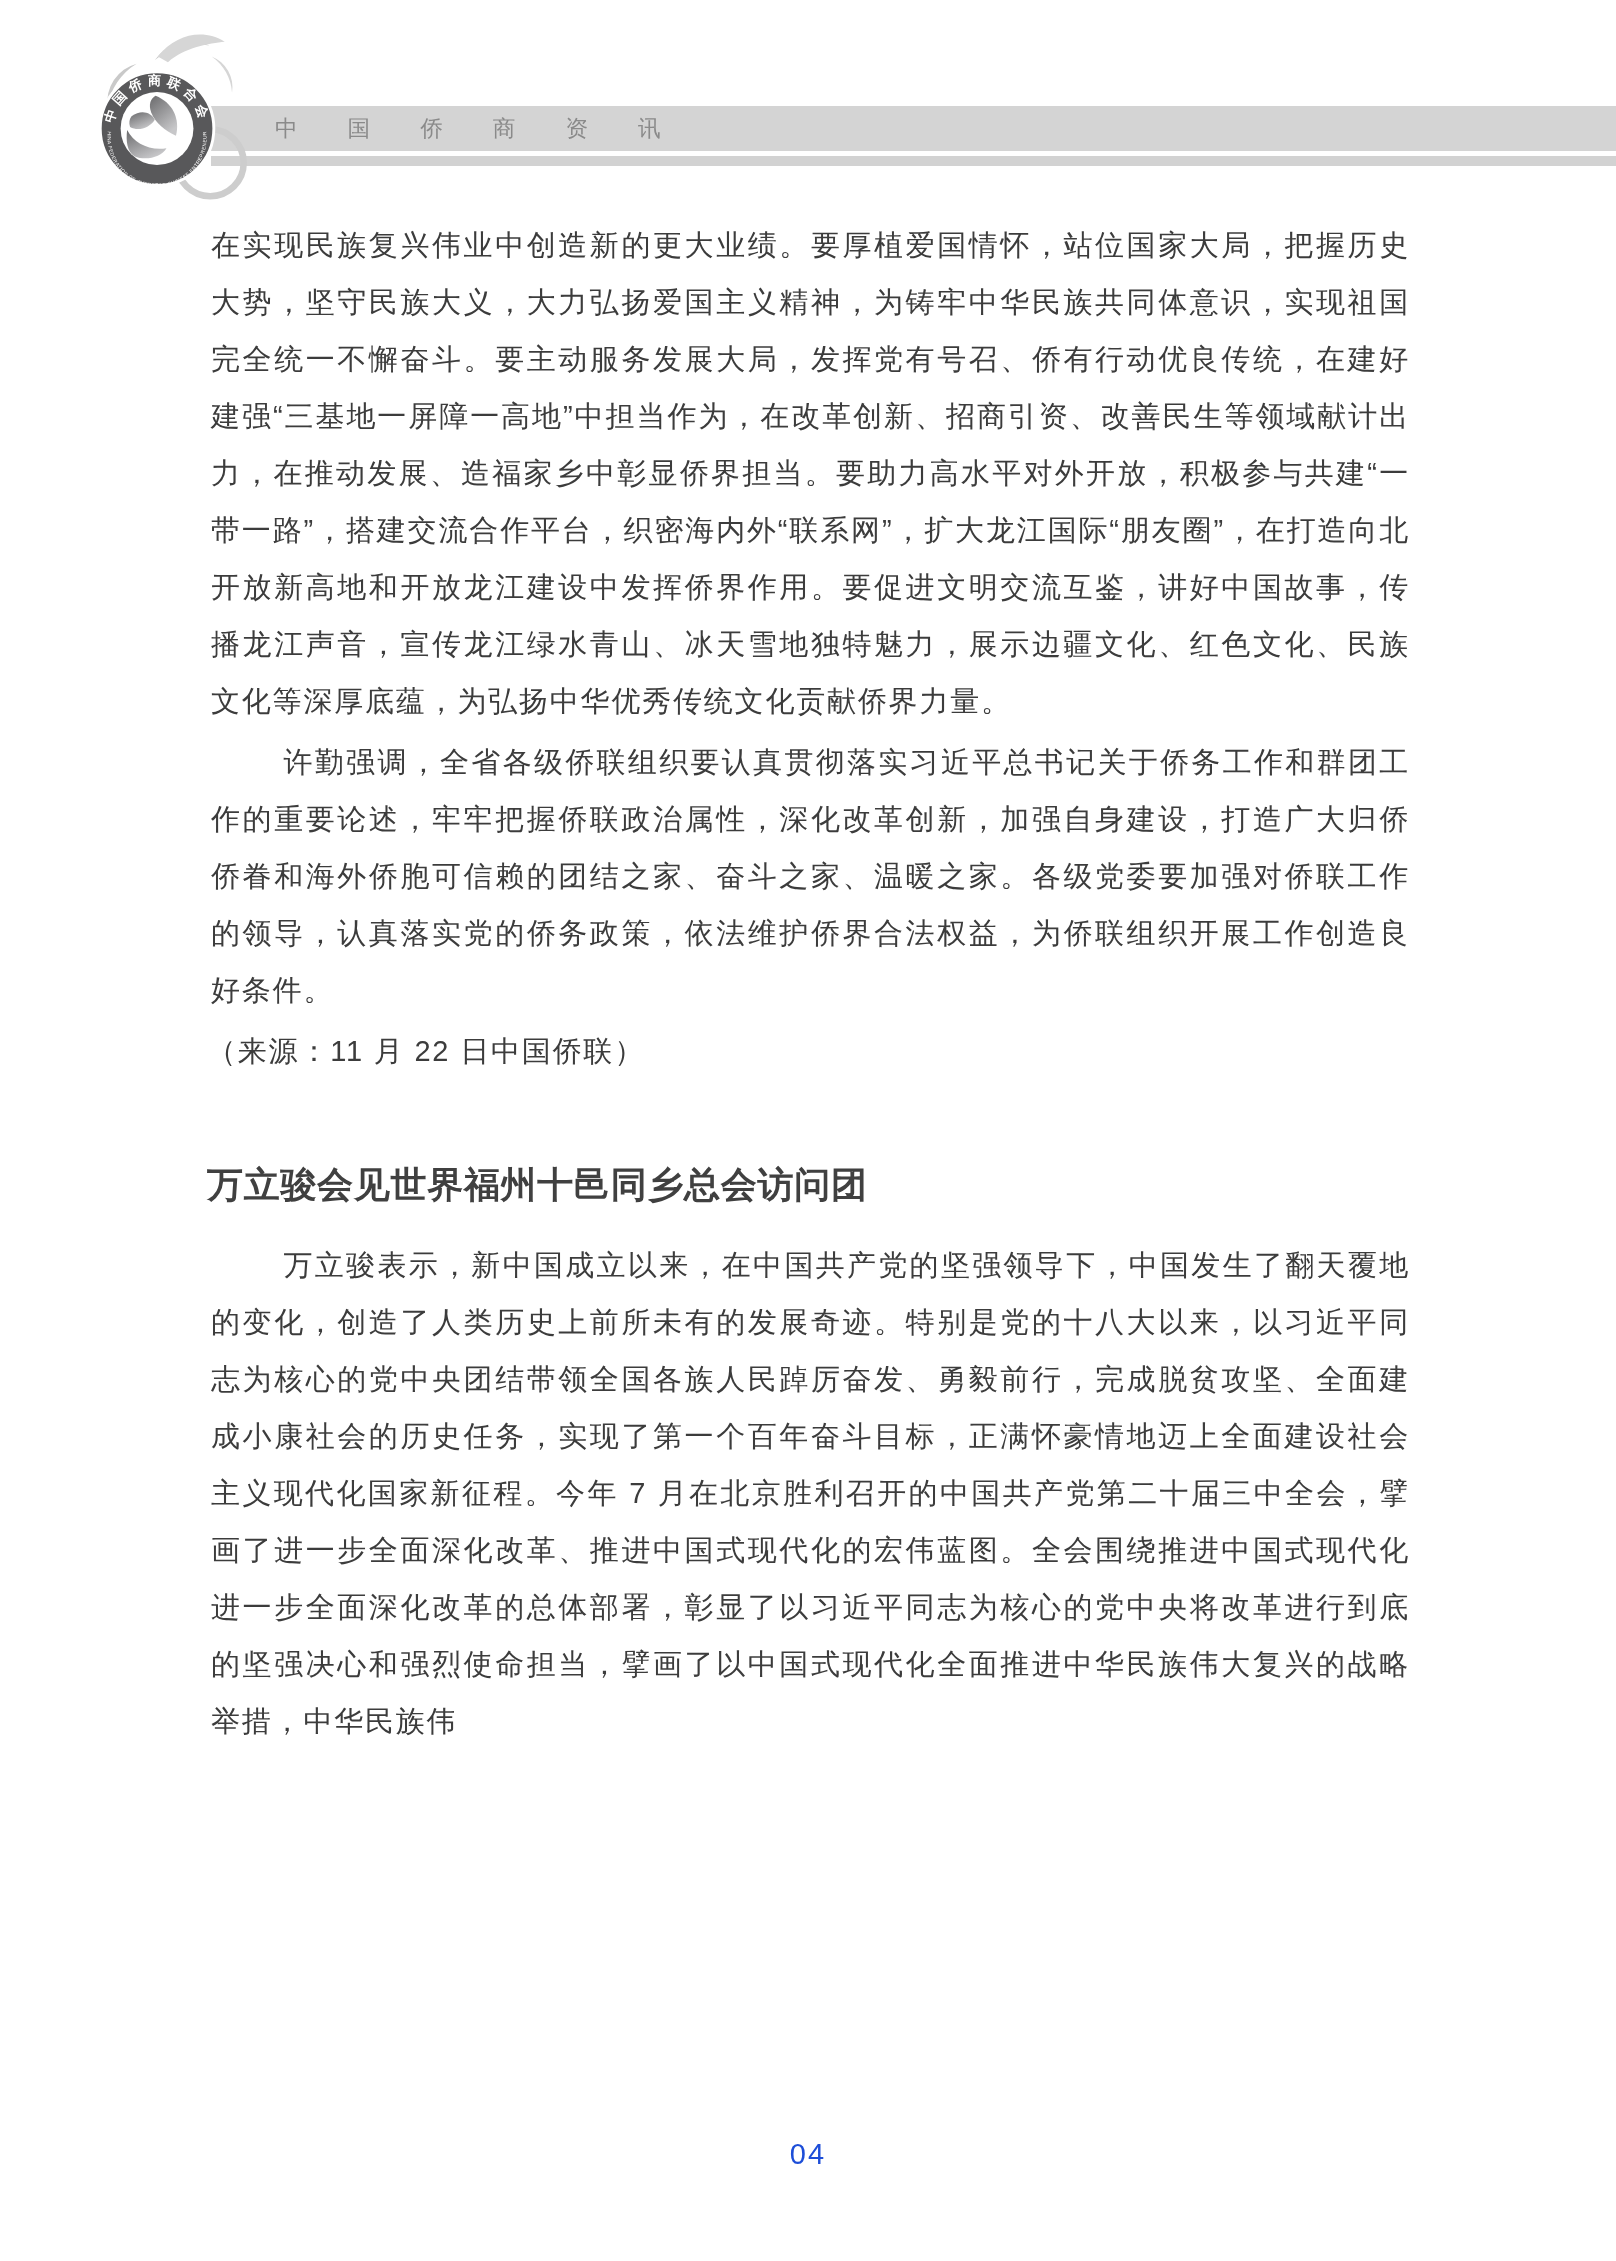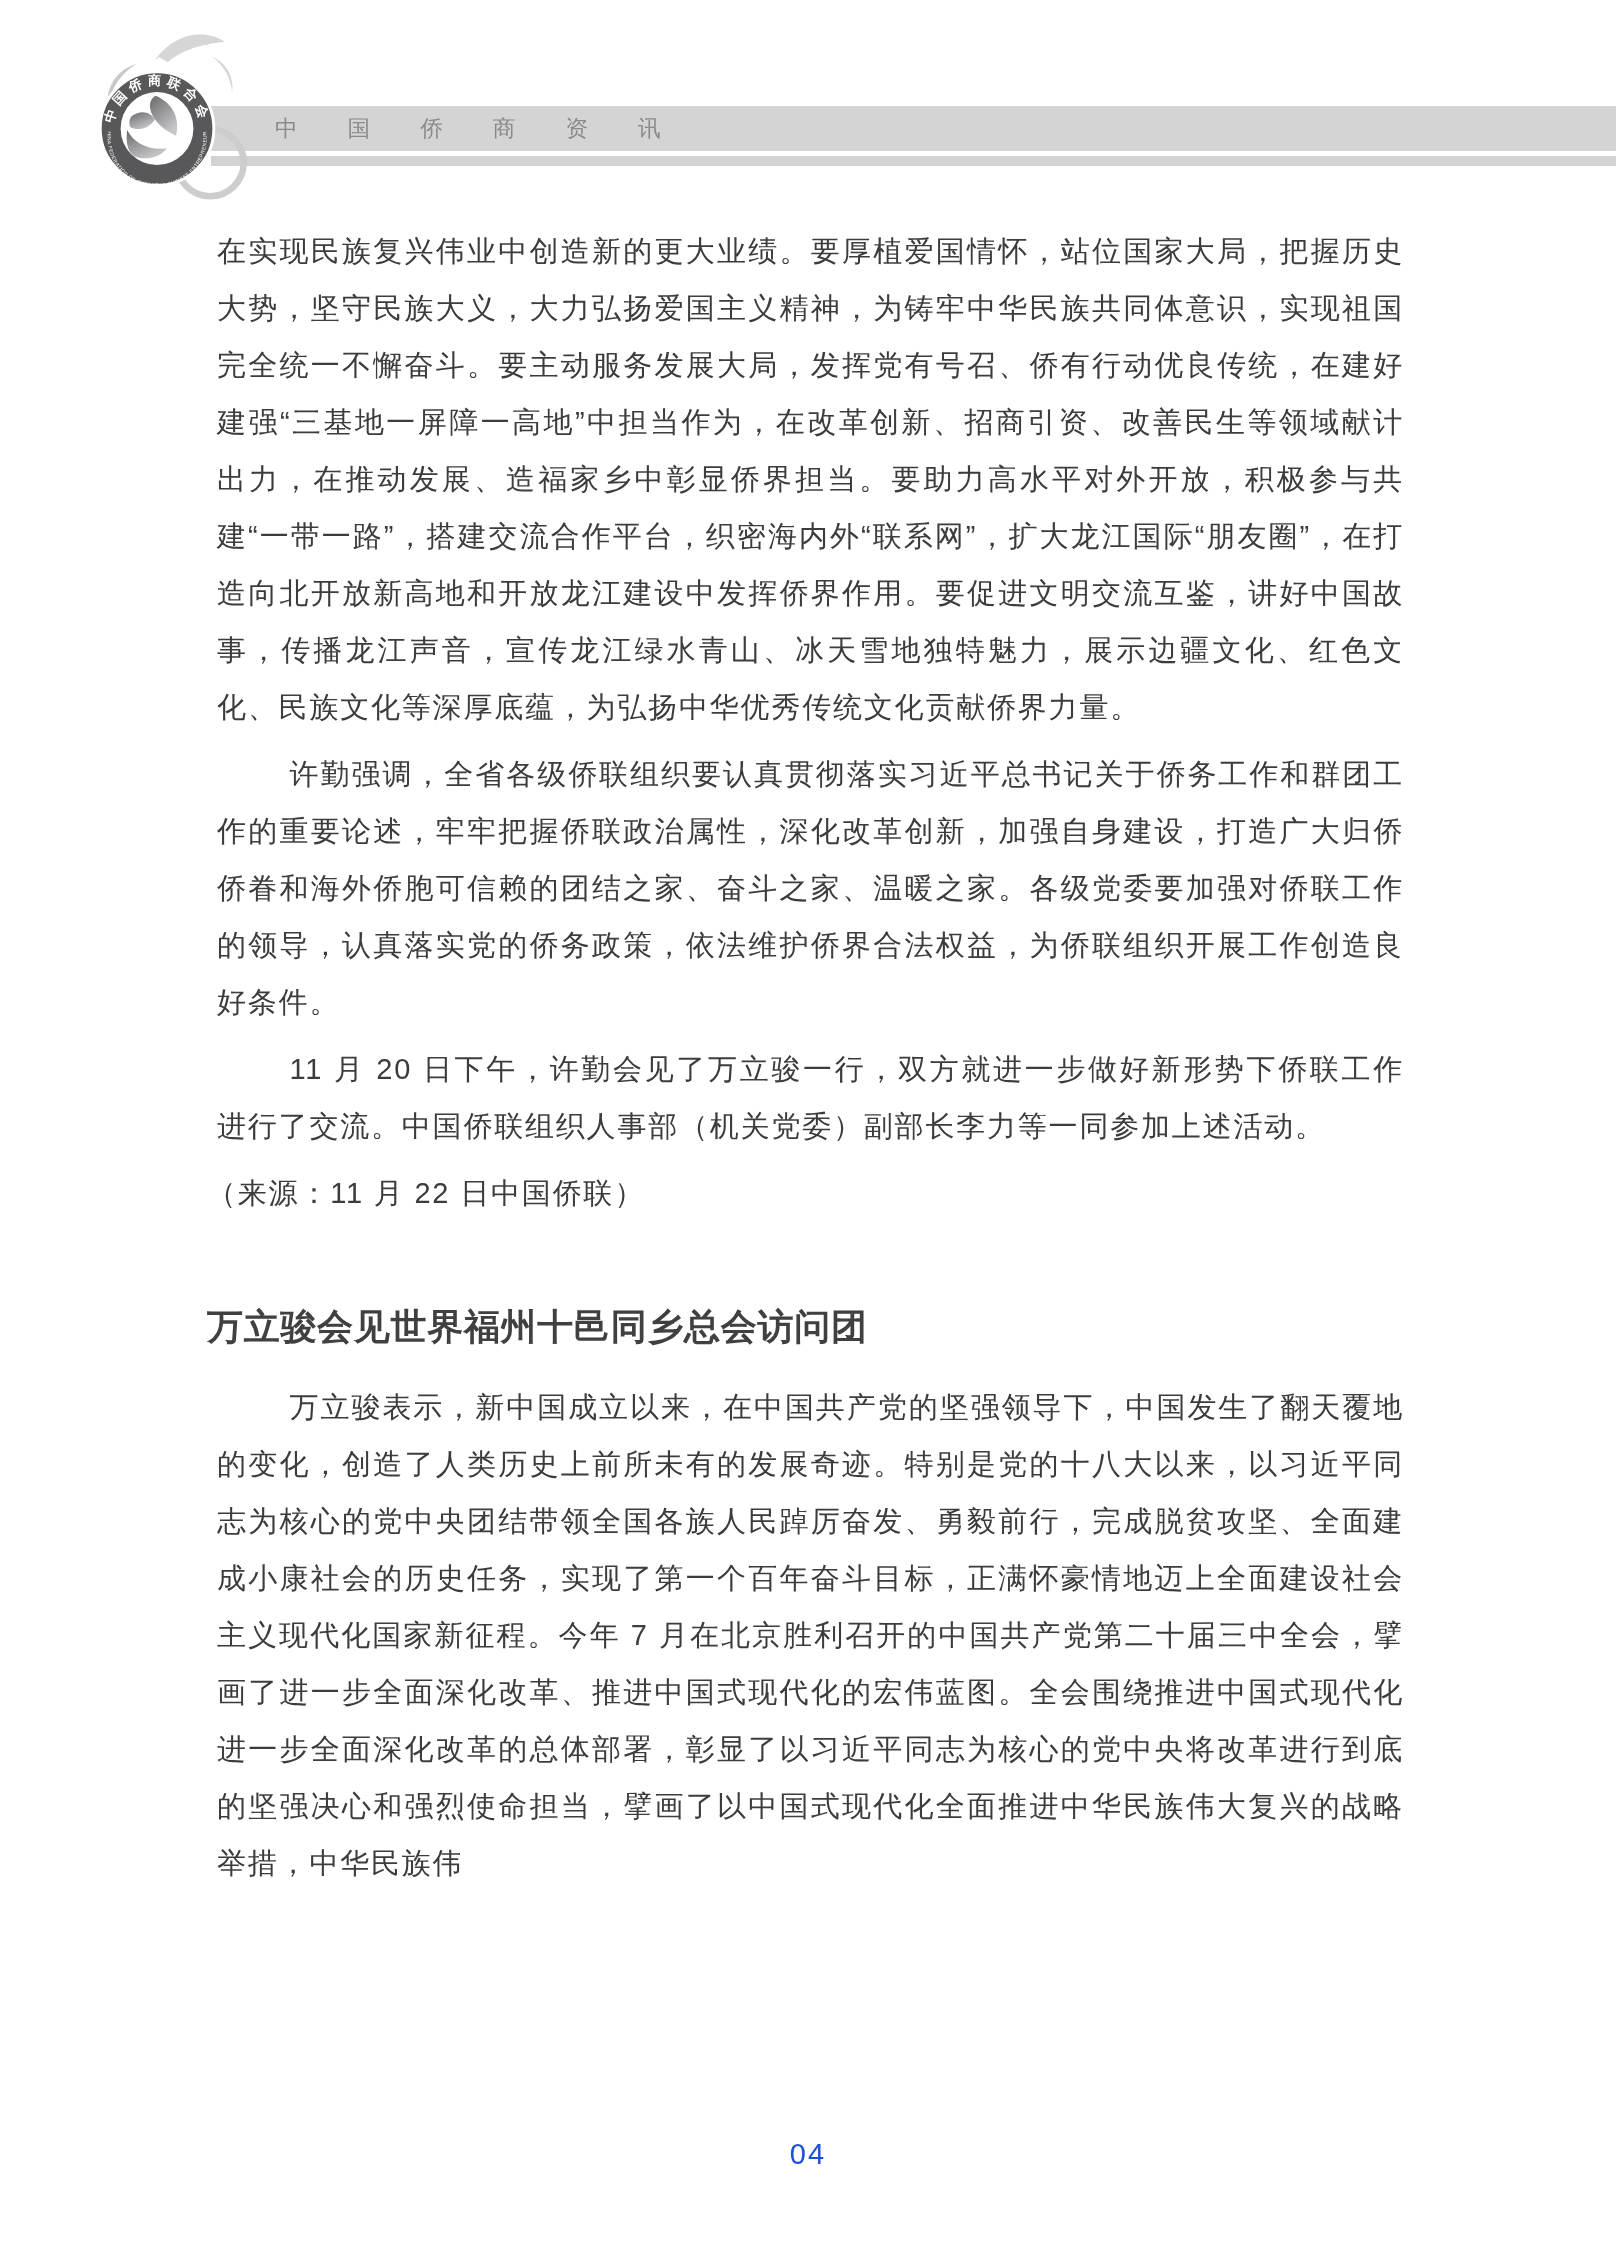--- a/index.html
+++ b/index.html
@@ -27,21 +27,21 @@
   }
   .logo-wrap{
     position:absolute;left:82px;top:20.4px;width:244px;height:193px;z-index:3;
   }
   
   .main-text{
     position:absolute;left:207px;top:213px;width:1207px;
     font-size:29px;line-height:57px;letter-spacing:1.8px;
     color:#3c3c3c;text-align:justify;
   }
-  .main-text p{margin:10px;}
+  .main-text p{margin:4px;}
   .main-text p.indent{text-indent:2.5em;}
   .source-line{
     font-size:29px;line-height:57px;color:#3c3c3c;
   }
   .article-title{
     margin:76px 0 22.6px 0;
     text-align:left;
     font-size:36px;line-height:58px;font-weight:bold;color:#404040;
     letter-spacing:0.7px;
   }
@@ -92,21 +92,20 @@
       <text font-size="6.8" fill="#ffffff" letter-spacing="0.6">
         <textPath href="#sealBottomArc" startOffset="50%" text-anchor="middle">CHINA FEDERATION OF OVERSEAS CHINESE ENTREPRENEURS</textPath>
       </text>
     </svg>
   </div>
 
   <div class="main-text">
 
     <p>在实现民族复兴伟业中创造新的更大业绩。要厚植爱国情怀，站位国家大局，把握历史大势，坚守民族大义，大力弘扬爱国主义精神，为铸牢中华民族共同体意识，实现祖国完全统一不懈奋斗。要主动服务发展大局，发挥党有号召、侨有行动优良传统，在建好建强“三基地一屏障一高地”中担当作为，在改革创新、招商引资、改善民生等领域献计出力，在推动发展、造福家乡中彰显侨界担当。要助力高水平对外开放，积极参与共建“一带一路”，搭建交流合作平台，织密海内外“联系网”，扩大龙江国际“朋友圈”，在打造向北开放新高地和开放龙江建设中发挥侨界作用。要促进文明交流互鉴，讲好中国故事，传播龙江声音，宣传龙江绿水青山、冰天雪地独特魅力，展示边疆文化、红色文化、民族文化等深厚底蕴，为弘扬中华优秀传统文化贡献侨界力量。</p>
     <p class="indent">许勤强调，全省各级侨联组织要认真贯彻落实习近平总书记关于侨务工作和群团工作的重要论述，牢牢把握侨联政治属性，深化改革创新，加强自身建设，打造广大归侨侨眷和海外侨胞可信赖的团结之家、奋斗之家、温暖之家。各级党委要加强对侨联工作的领导，认真落实党的侨务政策，依法维护侨界合法权益，为侨联组织开展工作创造良好条件。</p>
-    <p class="indent">11 月 20 日下午，许勤会见了万立骏一行，双方就进一步做好新形势下侨联工作进行了交流。中国侨联组织人事部（机关党委）副部长李力等一同参加上述活动。</p>
 
     <div class="source-line">（来源：11 月 22 日中国侨联）</div>
 
     <h2 class="article-title">万立骏会见世界福州十邑同乡总会访问团</h2>
 
     <p class="indent">万立骏表示，新中国成立以来，在中国共产党的坚强领导下，中国发生了翻天覆地的变化，创造了人类历史上前所未有的发展奇迹。特别是党的十八大以来，以习近平同志为核心的党中央团结带领全国各族人民踔厉奋发、勇毅前行，完成脱贫攻坚、全面建成小康社会的历史任务，实现了第一个百年奋斗目标，正满怀豪情地迈上全面建设社会主义现代化国家新征程。今年 7 月在北京胜利召开的中国共产党第二十届三中全会，擘画了进一步全面深化改革、推进中国式现代化的宏伟蓝图。全会围绕推进中国式现代化进一步全面深化改革的总体部署，彰显了以习近平同志为核心的党中央将改革进行到底的坚强决心和强烈使命担当，擘画了以中国式现代化全面推进中华民族伟大复兴的战略举措，中华民族伟</p>
 
   </div>
 
   <div class="page-number">04</div>

